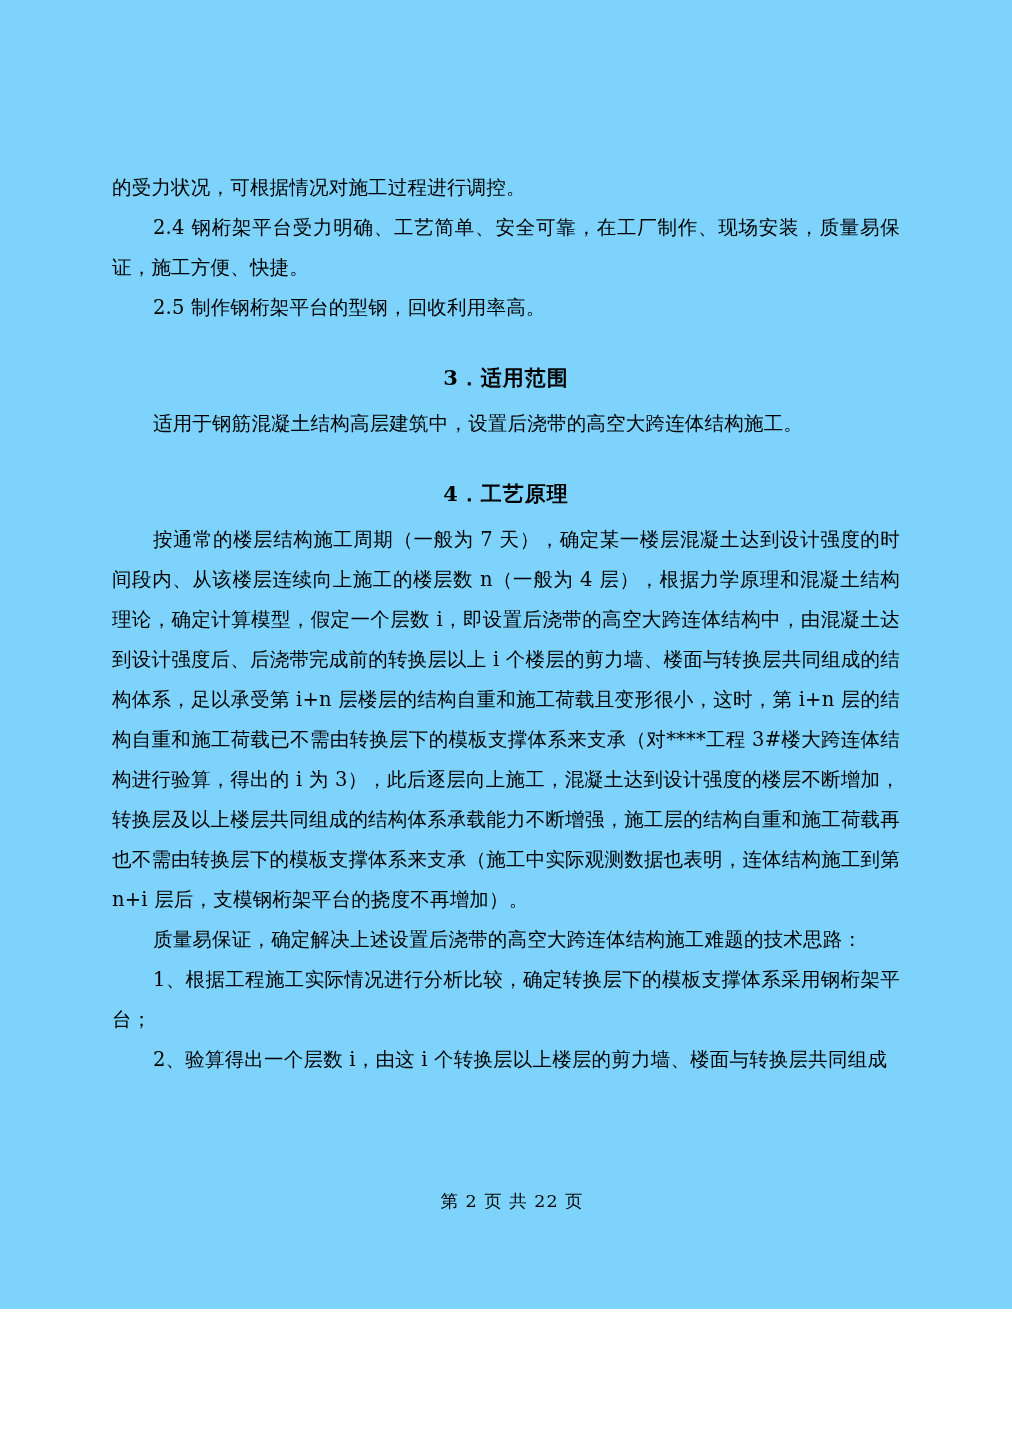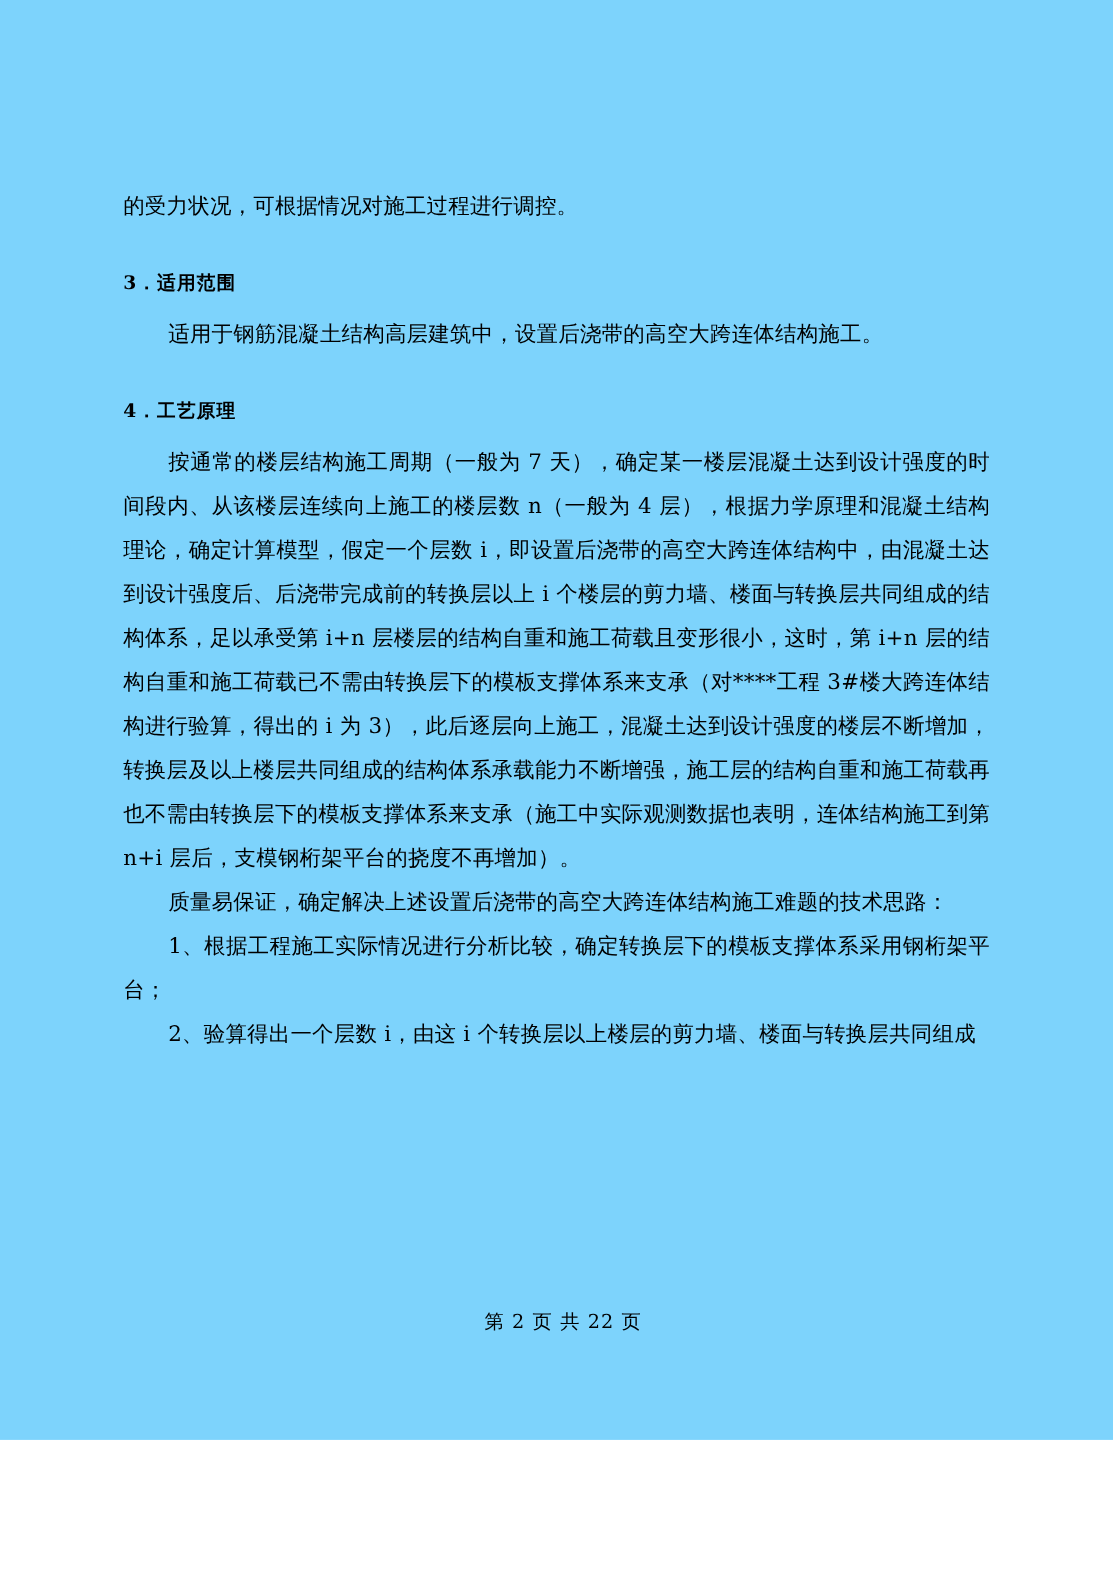--- a/index.html
+++ b/index.html
@@ -27,22 +27,22 @@
   }
   p.para {
     margin: 0;
     text-indent: 0;
   }
   p.indent {
     margin: 0;
     text-indent: 2.1em;
   }
   h2.heading {
-    text-align: left;
-    font-size: 17px;
+    text-align: center;
+    font-size: 21px;
     font-weight: bold;
     margin: 30px 0 6px 0;
     line-height: 40px;
     letter-spacing: 1px;
   }
   .footer {
     position: absolute;
     left: 12px;
     right: 0;
     bottom: 96px;
@@ -52,20 +52,22 @@
     letter-spacing: 1px;
   }
 </style>
 </head>
 <body>
 
 <div class="page">
   <div class="doc-body">
 
     <p class="para">的受力状况，可根据情况对施工过程进行调控。</p>
+    <p class="indent">2.4 钢桁架平台受力明确、工艺简单、安全可靠，在工厂制作、现场安装，质量易保证，施工方便、快捷。</p>
+    <p class="indent">2.5 制作钢桁架平台的型钢，回收利用率高。</p>
 
     <h2 class="heading">3．适用范围</h2>
     <p class="indent">适用于钢筋混凝土结构高层建筑中，设置后浇带的高空大跨连体结构施工。</p>
 
     <h2 class="heading">4．工艺原理</h2>
     <p class="indent">按通常的楼层结构施工周期（一般为 7 天），确定某一楼层混凝土达到设计强度的时间段内、从该楼层连续向上施工的楼层数 n（一般为 4 层），根据力学原理和混凝土结构理论，确定计算模型，假定一个层数 i，即设置后浇带的高空大跨连体结构中，由混凝土达到设计强度后、后浇带完成前的转换层以上 i 个楼层的剪力墙、楼面与转换层共同组成的结构体系，足以承受第 i+n 层楼层的结构自重和施工荷载且变形很小，这时，第 i+n 层的结构自重和施工荷载已不需由转换层下的模板支撑体系来支承（对****工程 3#楼大跨连体结构进行验算，得出的 i 为 3），此后逐层向上施工，混凝土达到设计强度的楼层不断增加，转换层及以上楼层共同组成的结构体系承载能力不断增强，施工层的结构自重和施工荷载再也不需由转换层下的模板支撑体系来支承（施工中实际观测数据也表明，连体结构施工到第 n+i 层后，支模钢桁架平台的挠度不再增加）。</p>
     <p class="indent">质量易保证，确定解决上述设置后浇带的高空大跨连体结构施工难题的技术思路：</p>
     <p class="indent">1、根据工程施工实际情况进行分析比较，确定转换层下的模板支撑体系采用钢桁架平台；</p>
     <p class="indent">2、验算得出一个层数 i，由这 i 个转换层以上楼层的剪力墙、楼面与转换层共同组成</p>
 

